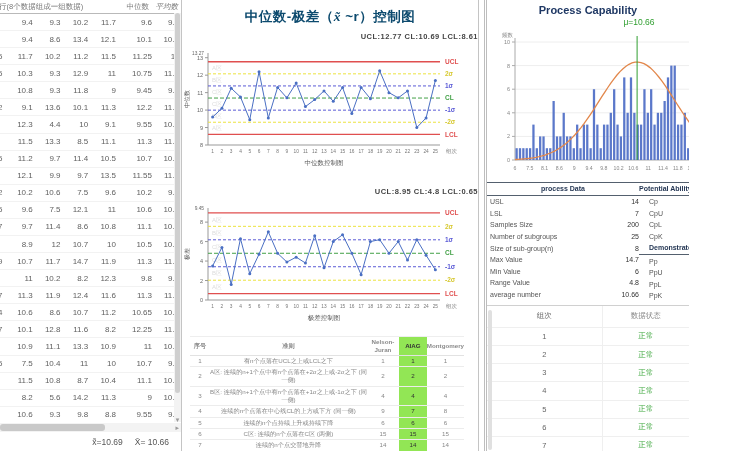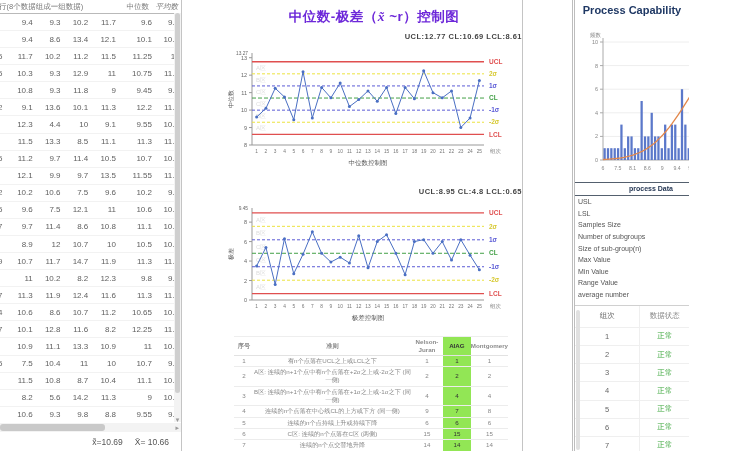--- a/index.html
+++ b/index.html
@@ -1,18 +1,18 @@
 <!DOCTYPE html>
 <html><head>
 <meta charset="utf-8">
 <style>
   html,body{margin:0;padding:0;background:#fff;}
   body{width:747px;height:451px;overflow:hidden;font-family:"Liberation Sans","DejaVu Sans",sans-serif;
        -webkit-font-smoothing:antialiased;}
-  .app{display:flex;width:689px;height:451px;gap:44px;}
+  .app{display:flex;width:689px;height:451px;}
 
   
   .left-panel{width:181px;height:451px;position:relative;border-right:1px solid #c4c4c4;background:#fff;flex:none;}
   .tbl-header{display:flex;height:13px;align-items:center;font-size:7.5px;color:#777;
               border-bottom:1px solid #b9b9b9;overflow:hidden;white-space:nowrap;}
   .tbl-header .t-title{flex:1;margin-left:-1px;overflow:hidden;}
   .tbl-header .t-med{width:36px;text-align:right;}
   .tbl-header .t-mean{width:29px;text-align:right;padding-right:3px;font-style:italic;}
   .tbl-body{height:410px;display:flex;flex-direction:column;}
   .trow{flex:1;display:flex;align-items:center;border-bottom:1px solid #f2f2f2;font-size:8px;color:#5f5f5f;}
@@ -25,21 +25,21 @@
   .vscroll .thumb{position:absolute;top:0;left:1px;width:5px;height:93%;background:#cfcfcf;border-radius:3px;}
   .vscroll .arr{position:absolute;bottom:-1px;left:0;width:7px;font-size:6px;color:#9a9a9a;text-align:center;}
   .hscroll{position:absolute;left:0;top:423px;width:181px;height:9px;background:#f3f3f3;}
   .hscroll .thumb{position:absolute;left:0;top:1px;height:7px;width:58%;background:#c9c9c9;border-radius:3px;}
   .hscroll .arr{position:absolute;right:2px;top:0;font-size:7px;color:#9a9a9a;line-height:9px;}
   .tbl-footer{position:absolute;left:0;top:433px;width:181px;height:18px;display:flex;justify-content:flex-end;
               gap:12px;align-items:center;font-size:8.5px;color:#555;padding-right:12px;box-sizing:border-box;}
 
   
   .mid-panel{width:296px;height:451px;flex:none;border-right:1px solid #c4c4c4;margin-right:5px;background:#fff;overflow:hidden;}
-  .mid-title{margin-top:8px;text-align:center;font-size:13.5px;font-weight:bold;color:#6d28d9;letter-spacing:.5px;}
+  .mid-title{margin-top:8px;text-align:center;font-size:13.5px;font-weight:bold;color:#0c4a6e;letter-spacing:.5px;}
   .mid-title .math{font-family:"Liberation Serif","DejaVu Serif",serif;font-style:italic;}
   .chart-sub{height:15px;text-align:right;font-size:7.5px;font-weight:bold;color:#444;margin-top:6px;letter-spacing:.5px;}
   .rules-table{width:274px;margin:10px 0 0 8px;border-collapse:collapse;font-size:6.2px;color:#888;}
   .rules-table th{font-weight:bold;color:#8a8a8a;border-bottom:1px solid #e2e2e2;border-top:1px solid #eee;
                   padding:1px 0;line-height:1.25;}
   .rules-table td{border-bottom:1px solid #ececec;text-align:center;padding:1px 0;line-height:1.35;}
   .rules-table .c-no{width:20px;}
   .rules-table .c-rule{width:158px;}
   .rules-table .c-nj{width:32px;}
   .rules-table .c-aiag{width:28px;}

